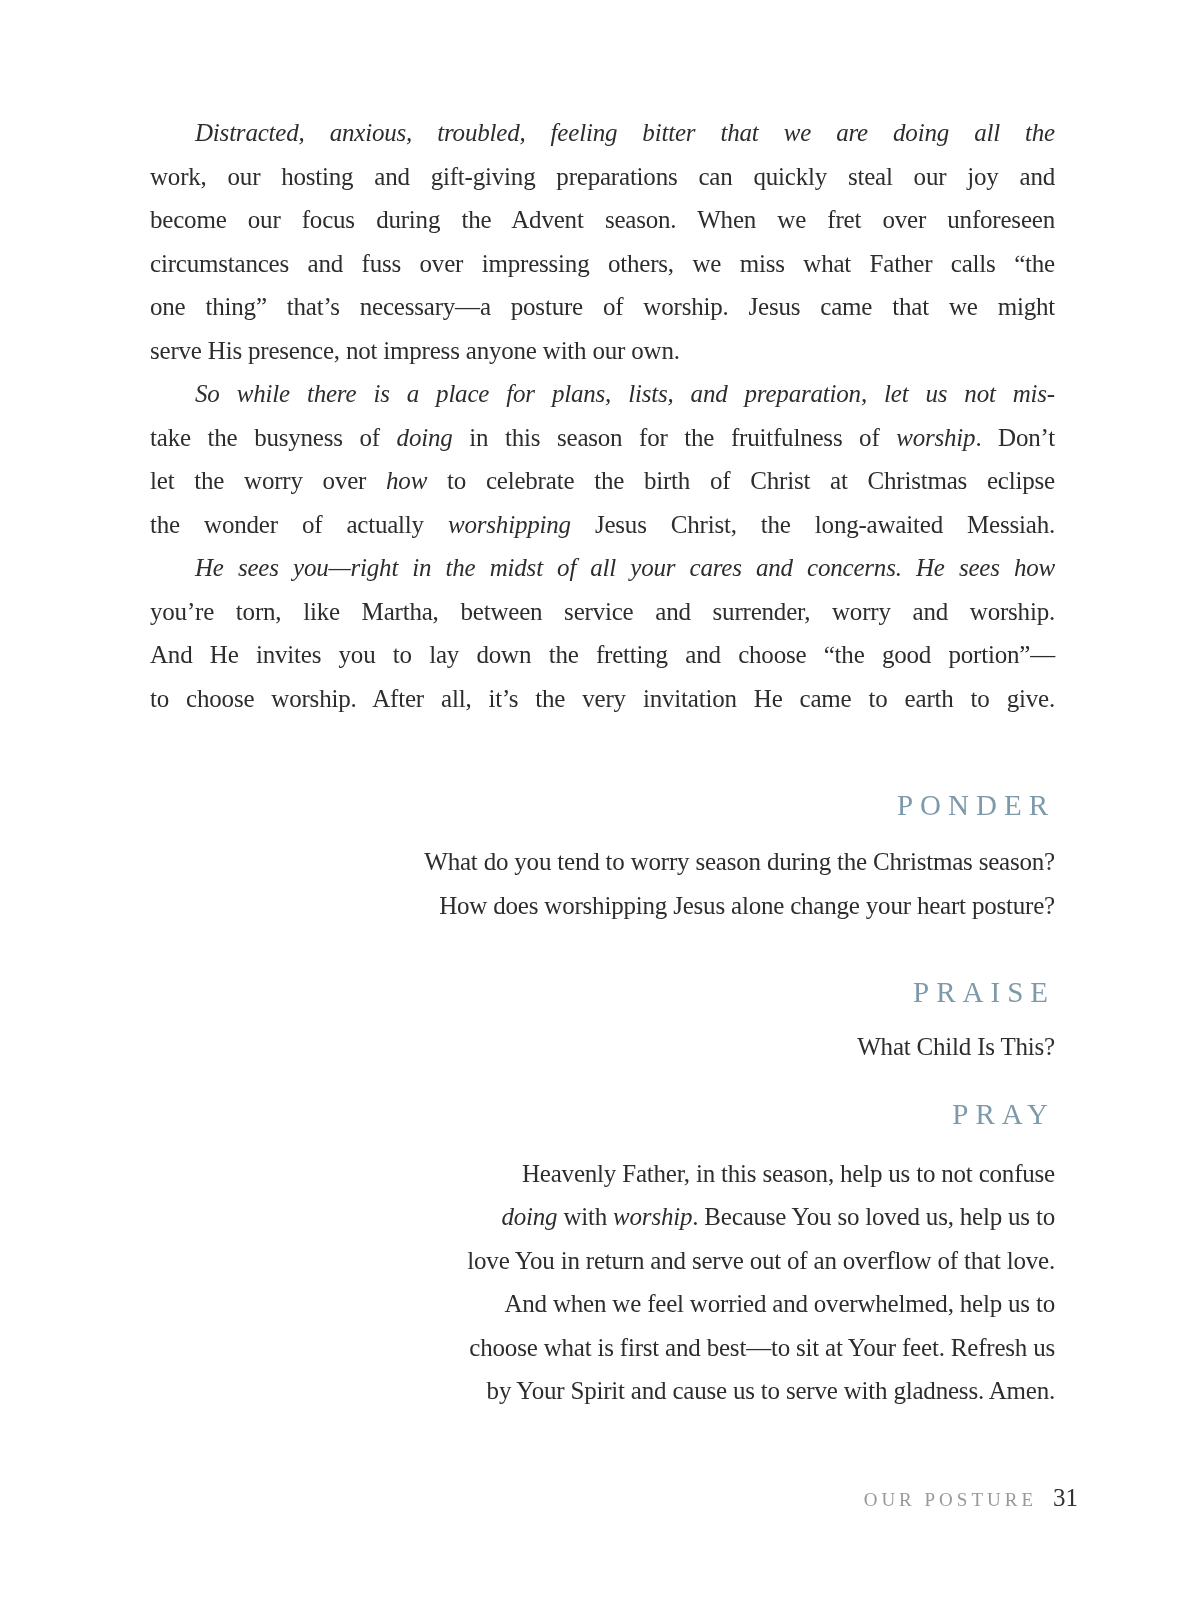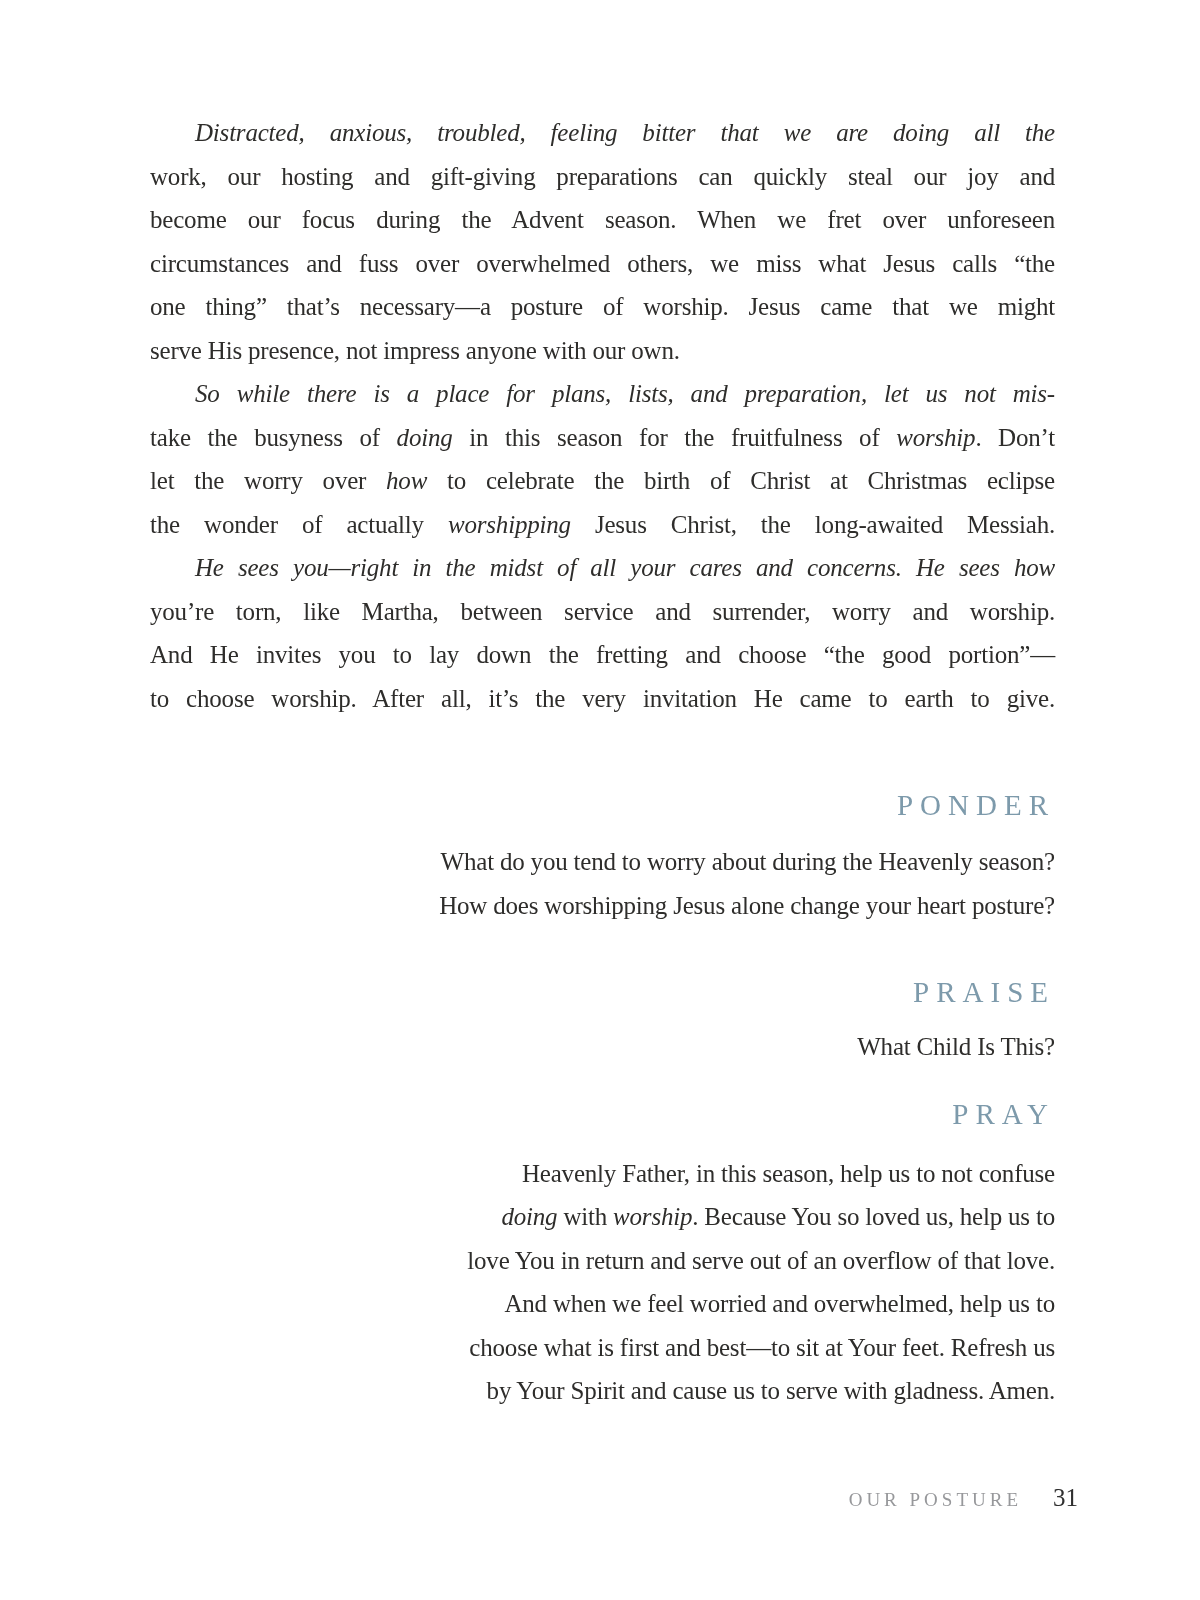--- a/index.html
+++ b/index.html
@@ -61,59 +61,59 @@
   .sec-0 .section-lines { margin-top: 15px; }
   .sec-1 .section-lines { margin-top: 13px; }
   .sec-2 .section-lines { margin-top: 18px; }
 
   
   .page-footer {
     position: absolute;
     top: 1484px; right: 122px;
     display: flex;
     align-items: baseline;
-    gap: 31px;
+    gap: 16px;
   }
   .running-head {
     font-size: 19px;
     letter-spacing: 4px;
     color: var(--running-head-color, #97989b);
   }
   .page-number {
     font-size: 25px;
     color: var(--page-number-color, #2f2f2f);
   }
 </style>
 </head>
 <body>
 
 <div class="page">
 
   <div class="body-block" id="bodyBlock">
       <div class="body-line indent">Distracted, anxious, troubled, feeling bitter that we are doing all the</div>
       <div class="body-line">work, our hosting and gift-giving preparations can quickly steal our joy and</div>
       <div class="body-line">become our focus during the Advent season. When we fret over unforeseen</div>
-      <div class="body-line">circumstances and fuss over overwhelmed others, we miss what Jesus calls “the</div>
+      <div class="body-line">circumstances and fuss over impressing others, we miss what Father calls “the</div>
       <div class="body-line">one thing” that’s necessary—a posture of worship. Jesus came that we might</div>
       <div class="body-line natural-end">serve His presence, not impress anyone with our own.</div>
       <div class="body-line indent">So while there is a place for plans, lists, and preparation, let us not mis-</div>
       <div class="body-line">take the busyness of <em>doing</em> in this season for the fruitfulness of <em>worship</em>. Don’t</div>
       <div class="body-line">let the worry over <em>how</em> to celebrate the birth of Christ at Christmas eclipse</div>
       <div class="body-line">the wonder of actually <em>worshipping</em> Jesus Christ, the long-awaited Messiah.</div>
       <div class="body-line indent">He sees you—right in the midst of all your cares and concerns. He sees how</div>
       <div class="body-line">you’re torn, like Martha, between service and surrender, worry and worship.</div>
       <div class="body-line">And He invites you to lay down the fretting and choose “the good portion”—</div>
       <div class="body-line">to choose worship. After all, it’s the very invitation He came to earth to give.</div>
     </div>
 
   <div class="sections-block" id="sectionsBlock">
       <div class="section sec-0">
         <div class="section-heading">PONDER</div>
         <div class="section-lines">
-          <div class="section-line">What do you tend to worry about during the Heavenly season?</div>
+          <div class="section-line">What do you tend to worry season during the Christmas season?</div>
           <div class="section-line">How does worshipping Jesus alone change your heart posture?</div>
         </div>
       </div>
       <div class="section sec-1">
         <div class="section-heading">PRAISE</div>
         <div class="section-lines">
           <div class="section-line">What Child Is This?</div>
         </div>
       </div>
       <div class="section sec-2">

